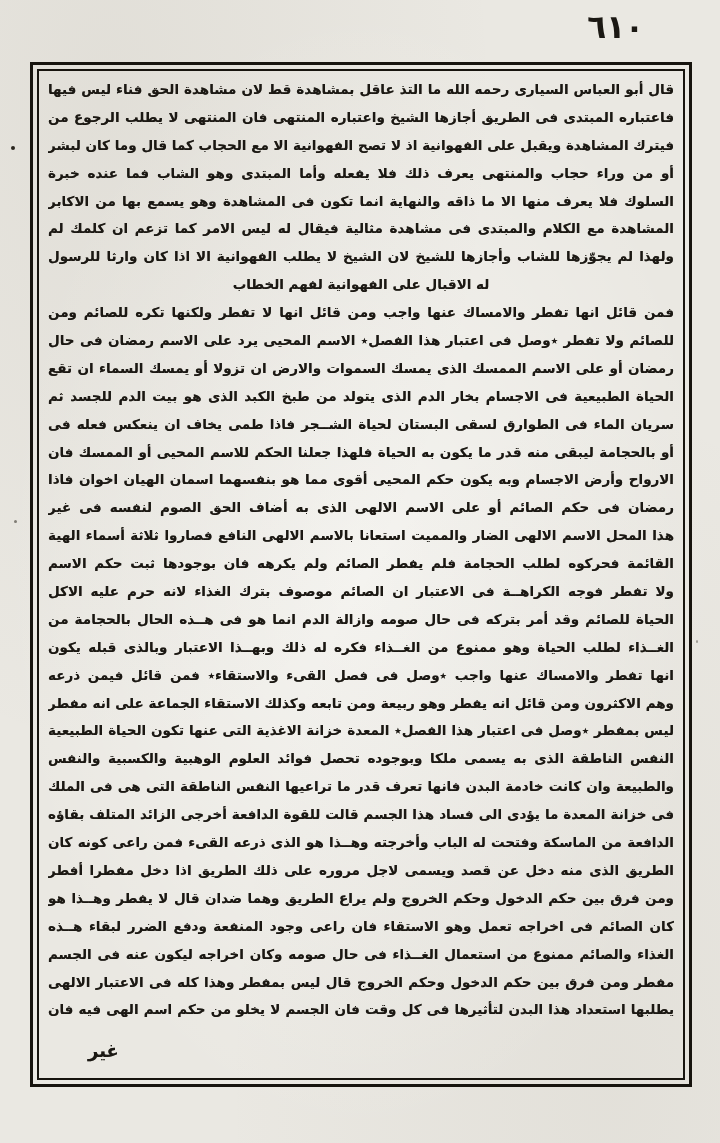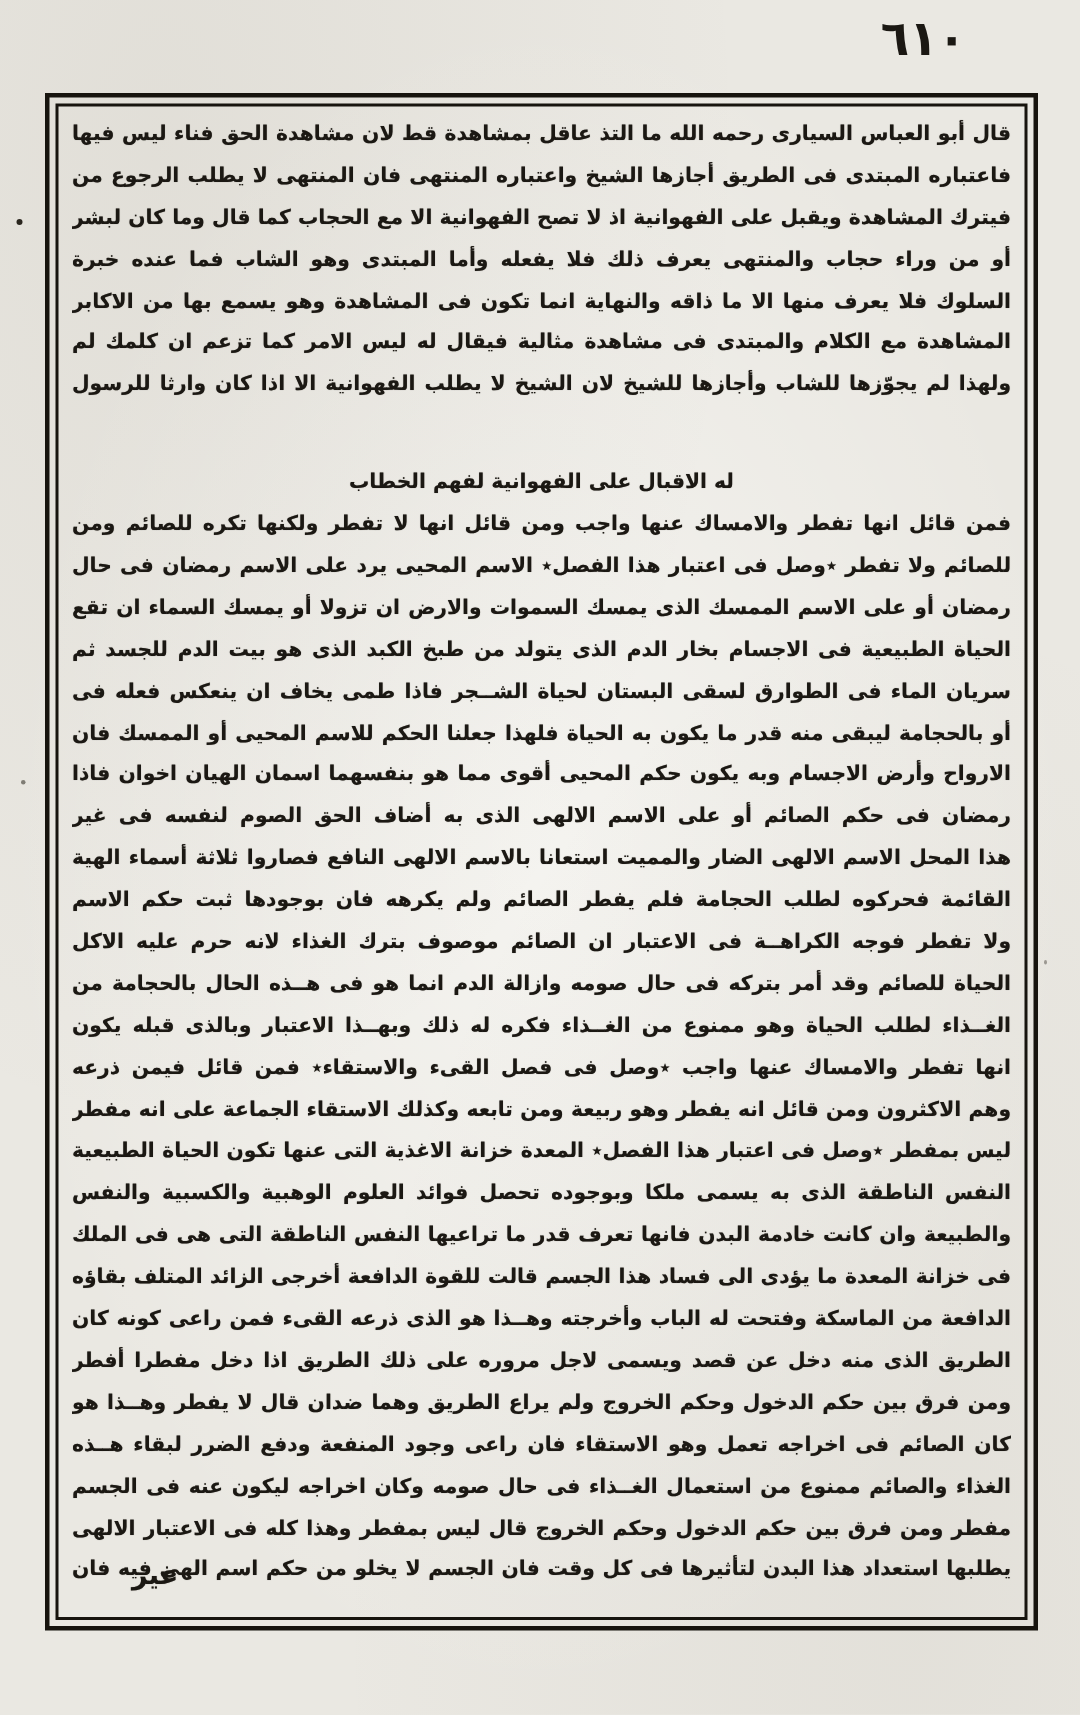--- a/index.html
+++ b/index.html
@@ -30,21 +30,21 @@
   }
   .textblock{direction:rtl;}
   .line{
     direction:rtl;
     height:27.9px;line-height:27.9px;
     font-size:13.5px;font-weight:bold;
     text-align:justify;text-align-last:justify;
     white-space:normal;overflow:hidden;
     text-shadow:0 0 0.5px rgba(25,20,12,0.55);
   }
-  .line.center{text-align:center;text-align-last:center;margin-top:37px;}
+  .line.center{text-align:center;text-align-last:center;}
   .line.heading{
     text-align:center;text-align-last:center;
     font-size:15.5px;
   }
   .catchword{
     position:absolute;left:88px;top:1040px;
     font-size:18px;font-weight:bold;direction:rtl;
     text-shadow:0 0 0.5px rgba(25,20,12,0.55);
     text-align:center;
   }

